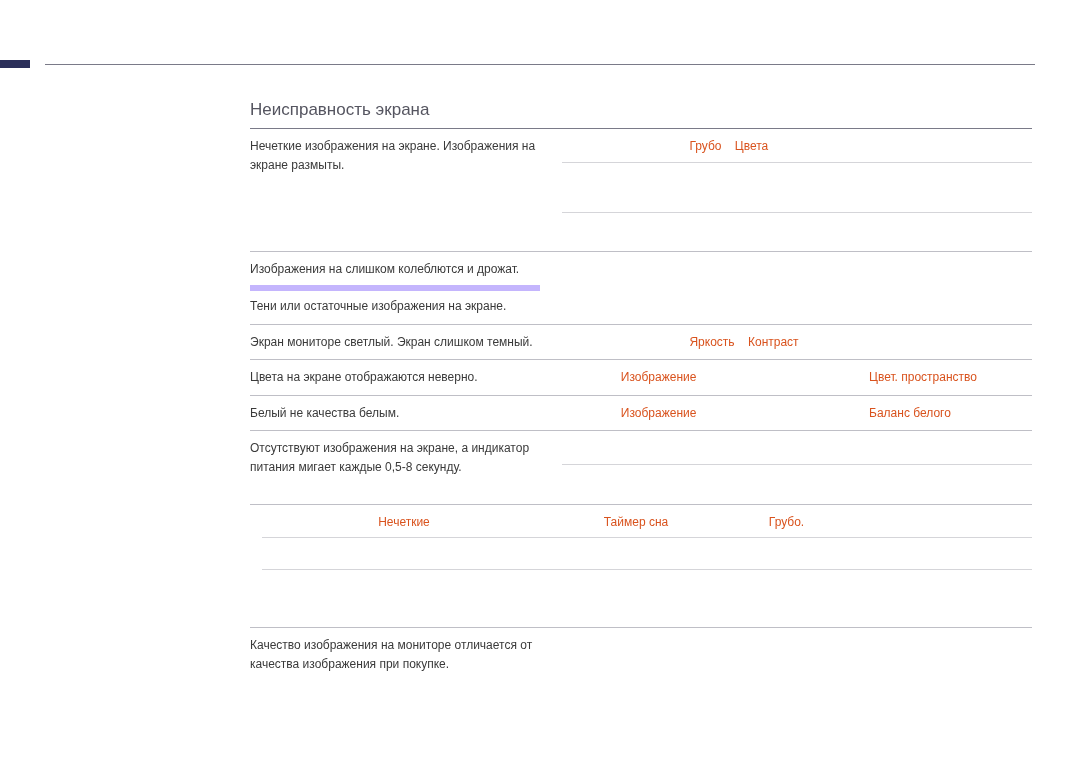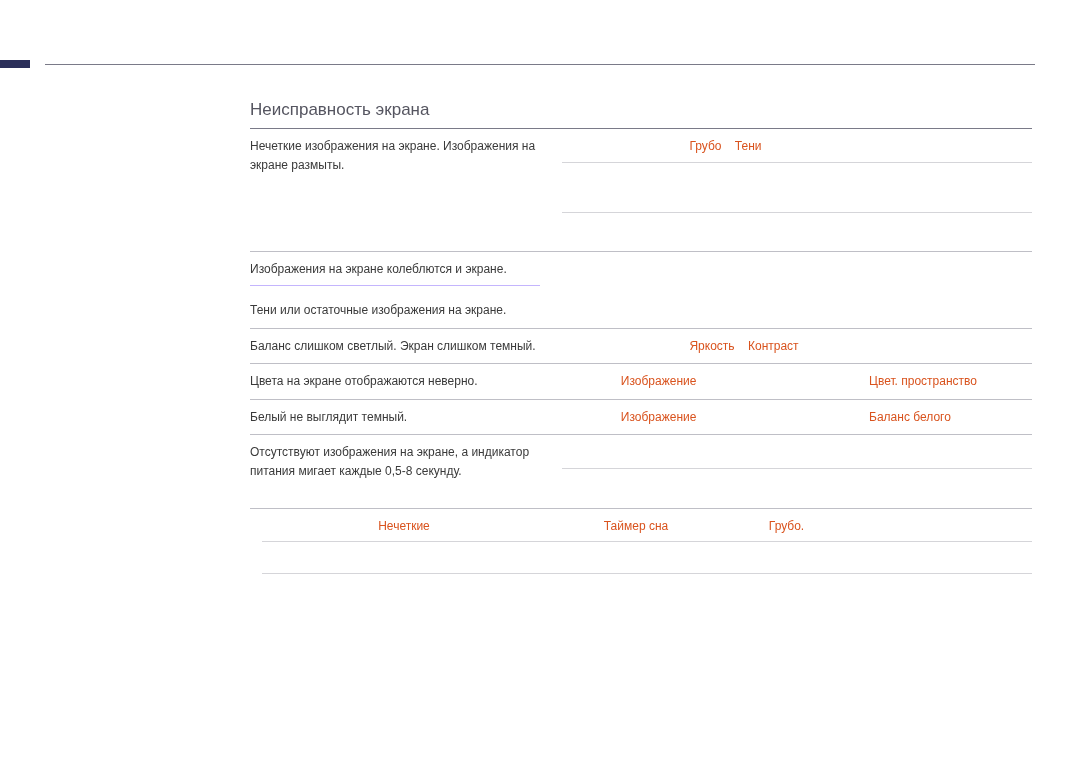--- a/index.html
+++ b/index.html
@@ -73,73 +73,73 @@
   .lcol { position: relative; }
   .lcol::after {
     content: "";
     position: absolute;
     right: 0;
     top: 8px;
     bottom: 8px;
   }
   .row.header { border-top: 1px solid #7a7a88; }
   .sep-in-left {
-    border-top: 1px solid #c4b5fd;
+    border-top: 6px solid #c4b5fd;
     margin-top: 6px;
-    padding-top: 15px;
+    padding-top: 6px;
   }
 </style>
 </head>
 <body>
 
 <div class="page">
   <div class="accent-bar"></div>
   <div class="top-rule"></div>
 
   <div class="section-title">Неисправность экрана</div>
 
   <div class="content">
 
     <div class="row header multi">
       <div class="lcol">Нечеткие изображения на экране. Изображения на экране размыты.</div>
       <div class="rcol">
         <div class="block">
-          <span class="inv">Настройте параметры </span><span class="hl">Грубо</span><span class="inv"> и </span><span class="hl">Тени</span><span class="inv">.</span>
+          <span class="inv">Настройте параметры </span><span class="hl">Грубо</span><span class="inv"> и </span><span class="hl">Цвета</span><span class="inv">.</span>
         </div>
         <div class="block">&nbsp;<br>&nbsp;</div>
         <div class="block">&nbsp;</div>
       </div>
     </div>
 
     <div class="row multi">
       <div class="lcol">
-        <div>Изображения на экране колеблются и экране.</div>
+        <div>Изображения на слишком колеблются и дрожат.</div>
         <div class="sep-in-left">Тени или остаточные изображения на экране.</div>
       </div>
       <div class="rcol">
         <div class="block">&nbsp;<br>&nbsp;</div>
       </div>
     </div>
 
     <div class="row">
-      <div class="lcol">Баланс слишком светлый. Экран слишком темный.</div>
+      <div class="lcol">Экран мониторе светлый. Экран слишком темный.</div>
       <div class="rcol">
         <span class="inv">Настройте параметры </span><span class="hl">Яркость</span><span class="inv"> и </span><span class="hl">Контраст</span><span class="inv">.</span>
       </div>
     </div>
 
     <div class="row">
       <div class="lcol">Цвета на экране отображаются неверно.</div>
       <div class="rcol">
         <span class="inv">Выберите </span><span class="hl">Изображение</span><span class="inv"> и настройте параметры меню </span><span class="hl">Цвет. пространство</span><span class="inv">.</span>
       </div>
     </div>
 
     <div class="row">
-      <div class="lcol">Белый не выглядит темный.</div>
+      <div class="lcol">Белый не качества белым.</div>
       <div class="rcol">
         <span class="inv">Выберите </span><span class="hl">Изображение</span><span class="inv"> и настройте параметры меню </span><span class="hl">Баланс белого</span><span class="inv">.</span>
       </div>
     </div>
 
     <div class="row multi">
       <div class="lcol">Отсутствуют изображения на экране, а индикатор питания мигает каждые 0,5-8 секунду.</div>
       <div class="rcol">
         <div class="block">&nbsp;</div>
         <div class="block">&nbsp;</div>
@@ -149,15 +149,19 @@
     <div class="row multi">
       <div class="rcol">
         <div class="block">
           <span class="inv">Перейдите в раздел </span><span class="hl">Нечеткие</span><span class="inv"> и убедитесь, что для функции </span><span class="hl">Таймер сна</span><span class="inv"> задано значение </span><span class="hl">Грубо.</span><span class="inv">.</span>
         </div>
         <div class="block">&nbsp;</div>
         <div class="block">&nbsp;<br>&nbsp;</div>
       </div>
     </div>
 
+    <div class="row">
+      <div class="lcol">Качество изображения на мониторе отличается от качества изображения при покупке.</div>
+      <div class="rcol">&nbsp;<br>&nbsp;</div>
+    </div>
 
   </div>
 </div>
 
 </body></html>

